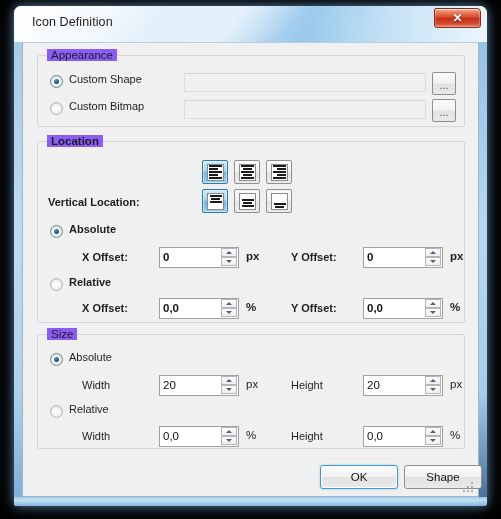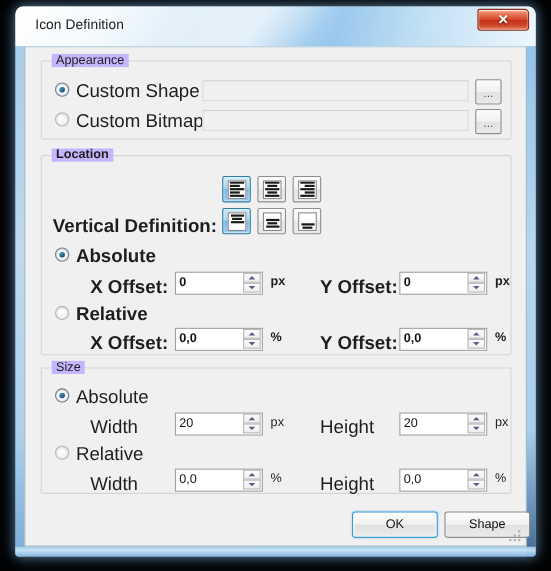--- a/index.html
+++ b/index.html
@@ -116,29 +116,29 @@
     border-top: 1px solid #b9cfdf;
   }
 
   .groupbox {
     position: absolute;
     border: 1px solid #d5d5d5;
     border-radius: 2px;
   }
   .group-title {
     position: absolute; top: -7px; left: 9px;
-    background: #c4b5fd;
+    background: #8b5cf6;
     padding: 0 4px;
     font-size: 11.5px; color: #1e1e1e;
     white-space: nowrap;
   }
 
   .lbl {
     position: absolute;
-    font-size: 17px;
+    font-size: 11px;
     color: #1e1e1e;
     white-space: nowrap;
   }
 
   
   .radio {
     position: absolute;
     width: 13px; height: 13px;
     border-radius: 50%;
     background: radial-gradient(circle at 40% 35%, #ffffff 0%, #f2f2f2 60%, #e2e2e2 100%);
@@ -362,21 +362,21 @@
       <div class="align-btn" style="left:228px; top:18px;">
         <div class="align-glyph hright">
             <i></i>
             <i></i>
             <i></i>
             <i></i>
             <i></i>
           </div>
       </div>
 
-      <div class="lbl" style="left:10px; top:54px;">Vertical Definition:</div>
+      <div class="lbl" style="left:10px; top:54px;">Vertical Location:</div>
 
       <div class="align-btn selected" style="left:164px; top:47px;">
         <div class="align-glyph vtop">
             <i></i>
             <i></i>
             <i></i>
           </div>
       </div>
       <div class="align-btn" style="left:196px; top:47px;">
         <div class="align-glyph vmid">

